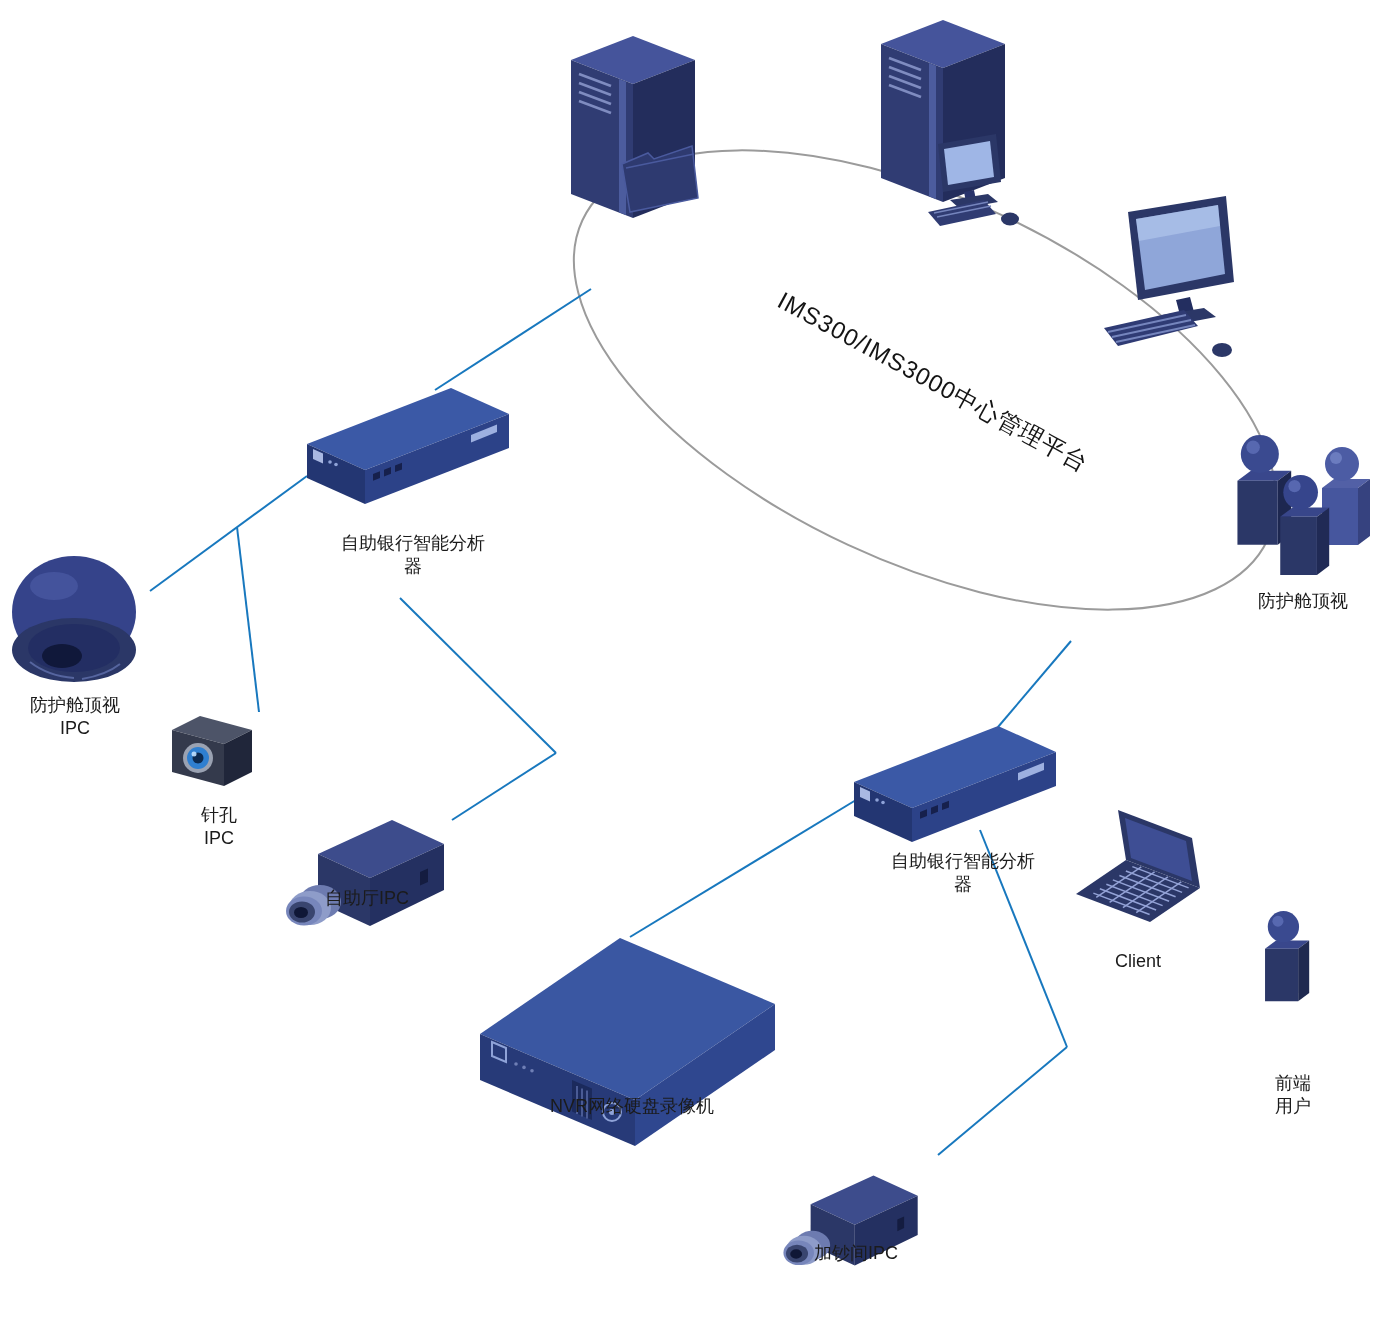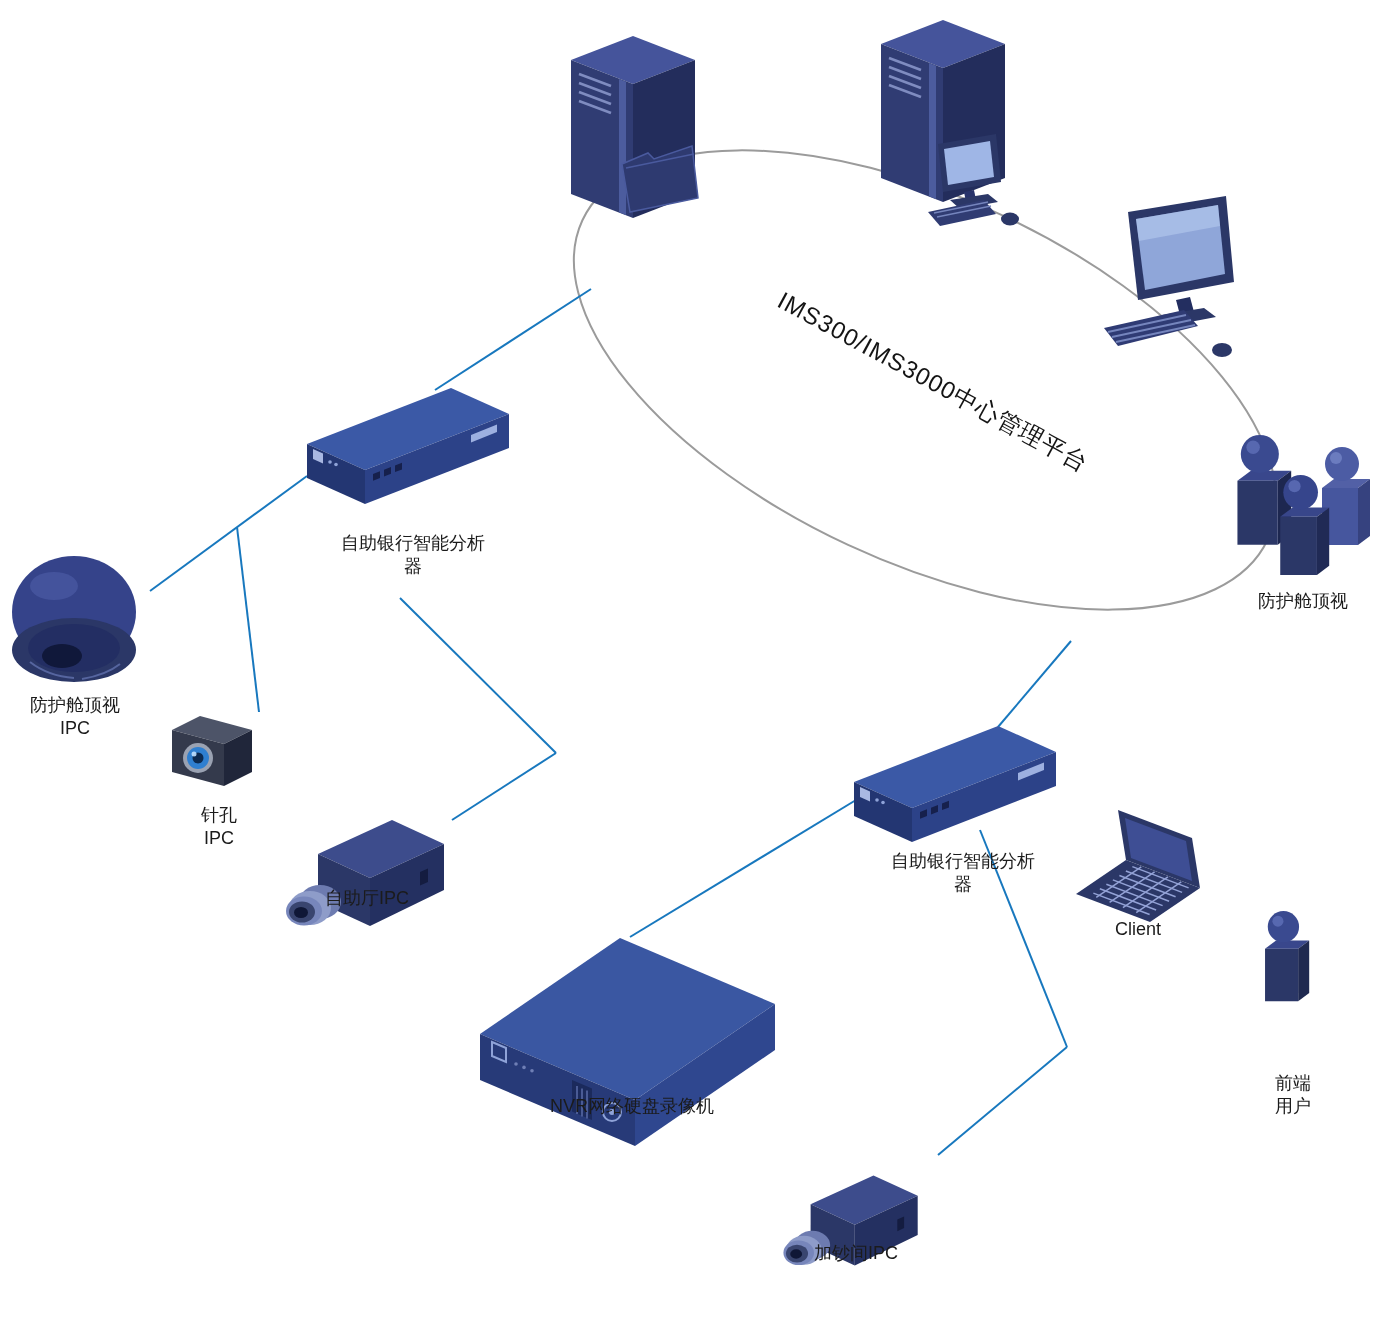--- a/index.html
+++ b/index.html
@@ -235,21 +235,21 @@
 
   <div class="label" style="left:632px;top:1095px">
     <div>NVR网络硬盘录像机</div>
   </div>
 
   <div class="label" style="left:963px;top:850px">
     <div>自助银行智能分析</div>
     <div>器</div>
   </div>
 
-  <div class="label" style="left:1138px;top:918px">
+  <div class="label" style="left:1138px;top:950px">
     <div>Client</div>
   </div>
 
   <div class="label" style="left:1293px;top:1072px">
     <div>前端</div>
     <div>用户</div>
   </div>
 
   <div class="label" style="left:856px;top:1242px">
     <div>加钞间IPC</div>

